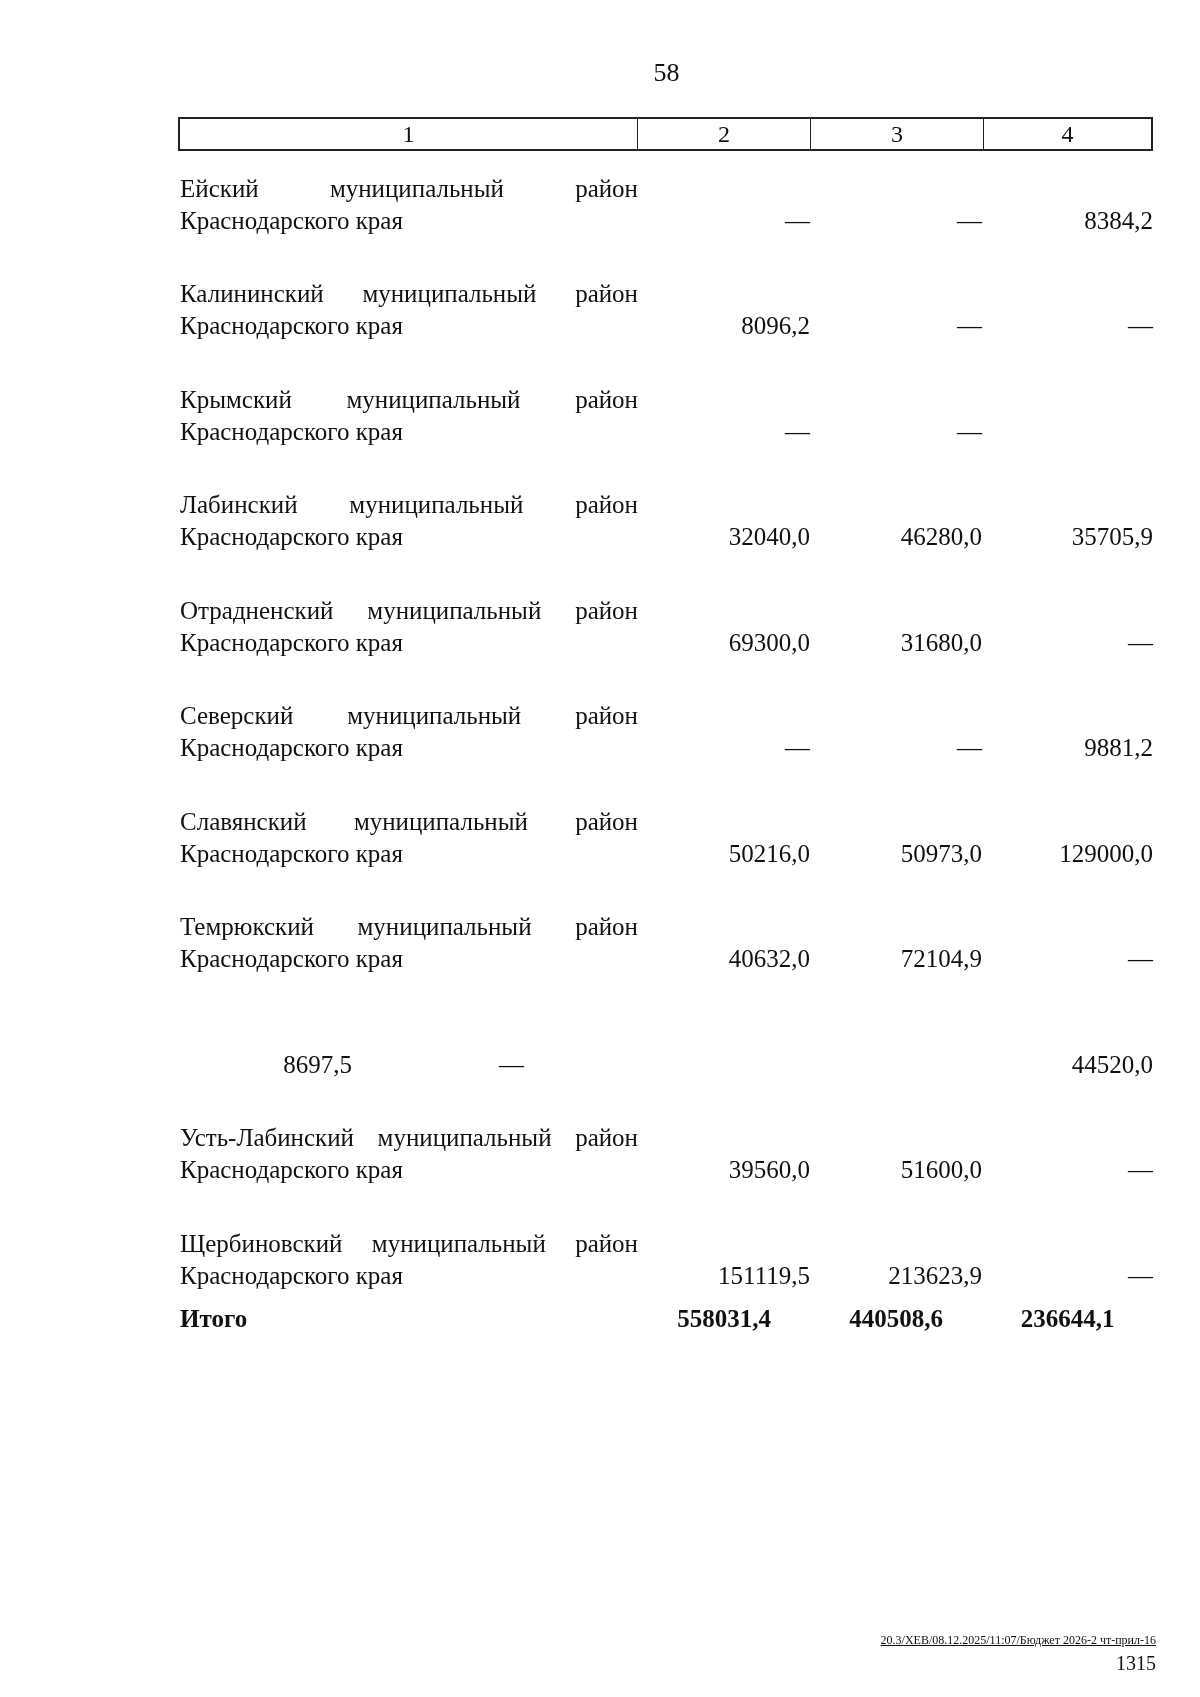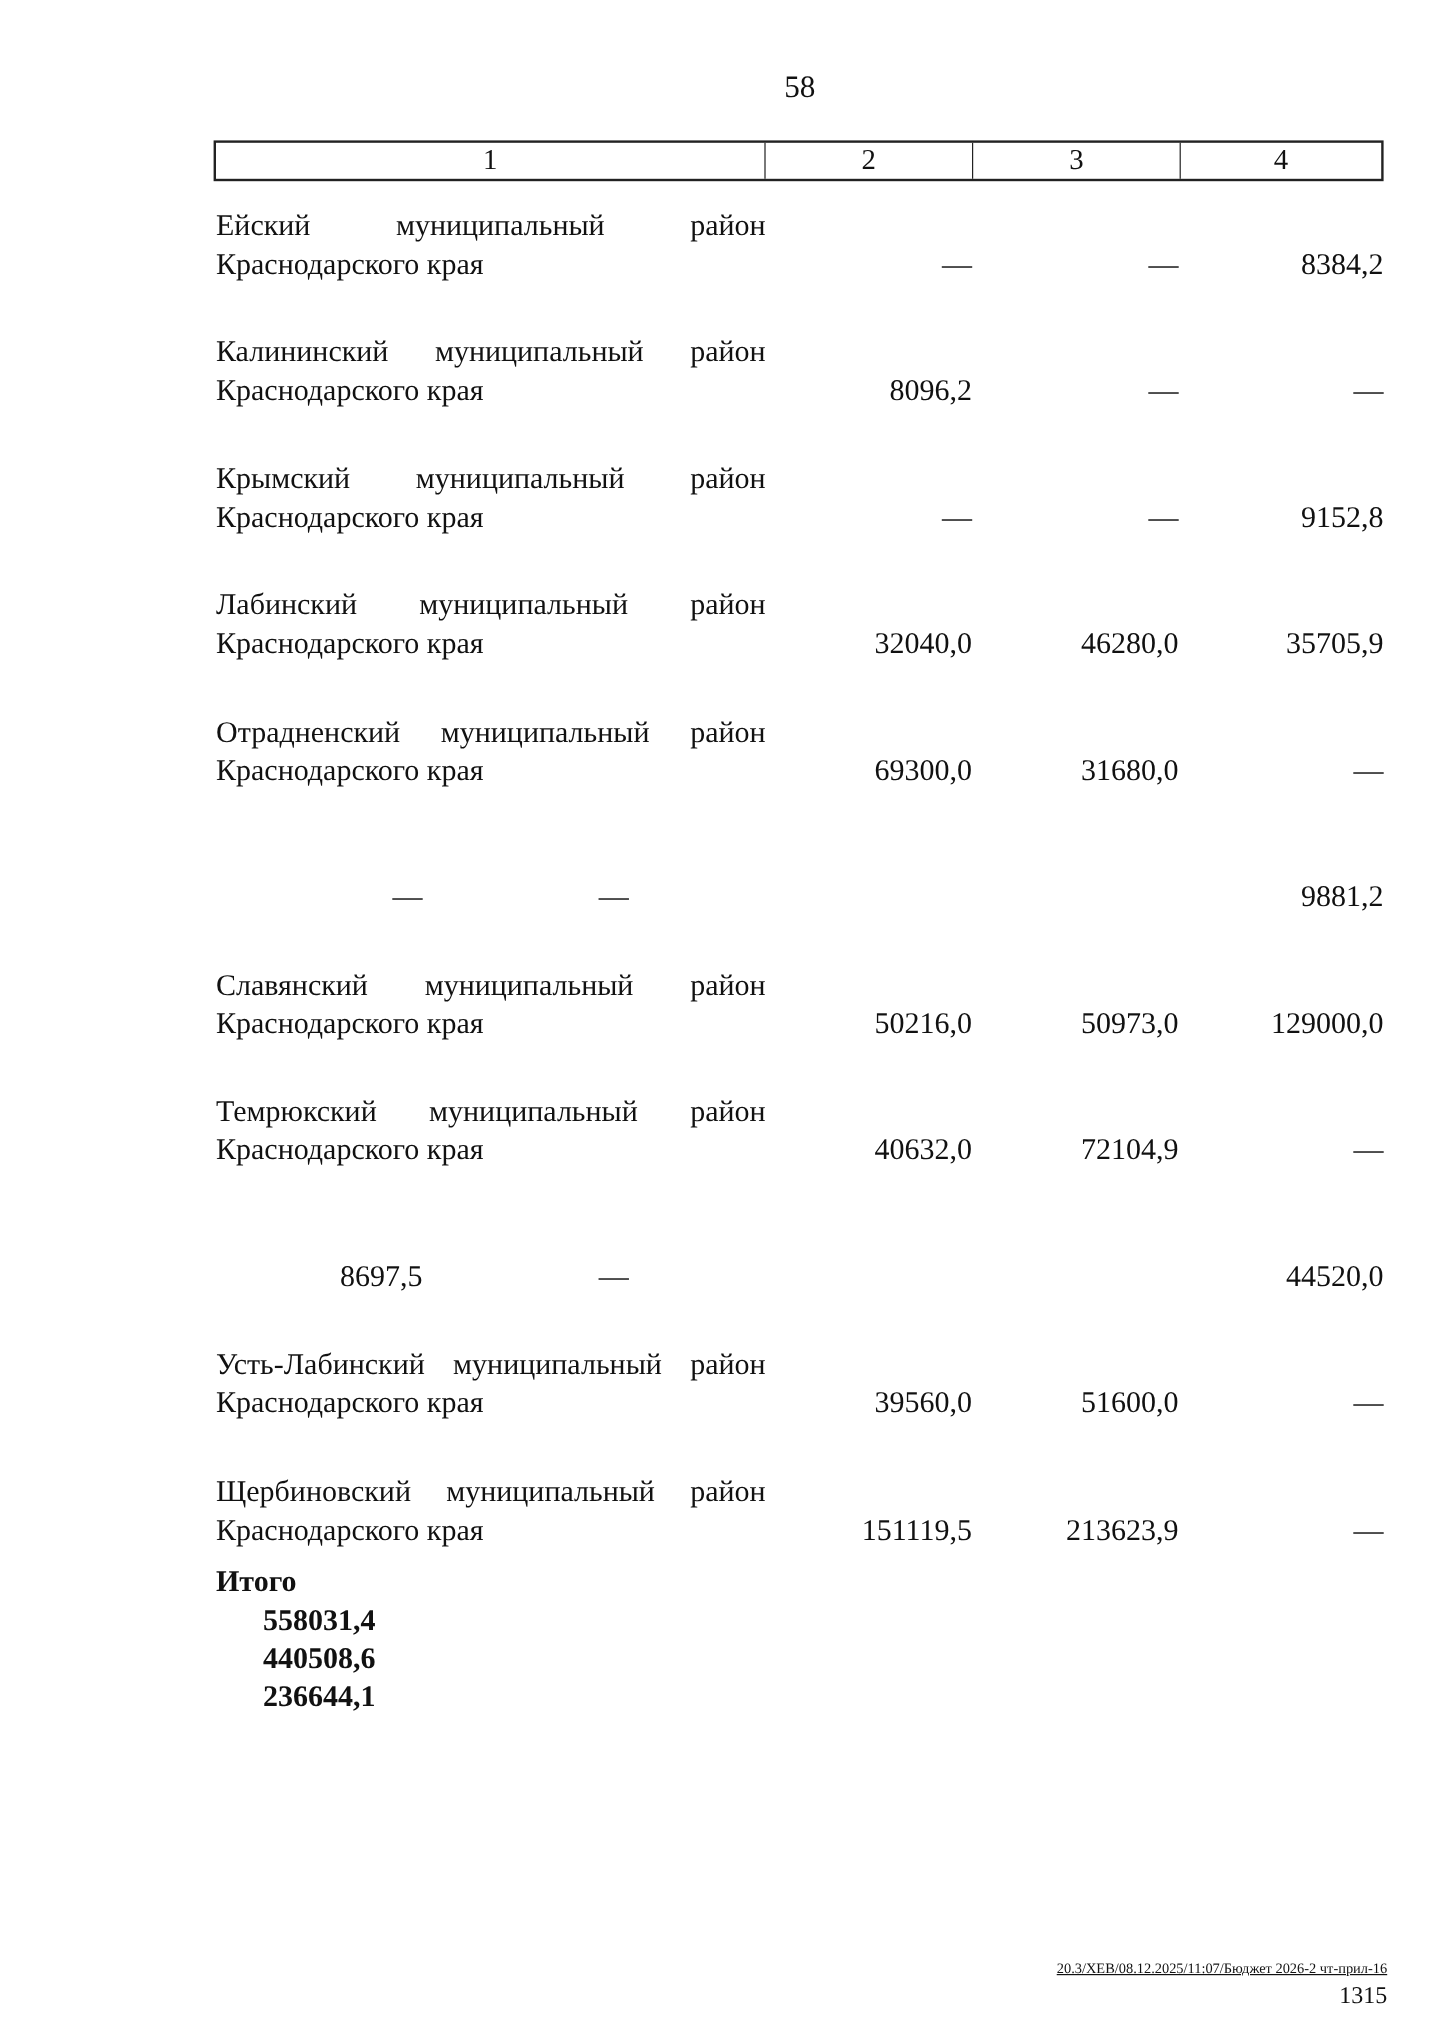--- a/index.html
+++ b/index.html
@@ -7,21 +7,21 @@
   .page-num { position:absolute; top:58px; left:0; width:1333px; text-align:center; font-size:26px; }
   .hdr { position:absolute; top:117px; left:178px; width:975px; height:34px; border:2px solid #222; display:flex; box-sizing:border-box; }
   .hdr div { font-size:24px; text-align:center; line-height:30px; border-right:1px solid #222; }
   .hdr div:last-child { border-right:none; }
   .c1 { width:457px; } .c2 { width:172px; } .c3 { width:172px; } .c4 { flex:1; }
   .rows { position:absolute; top:150px; left:180px; width:973px; }
   .row { display:flex; height:105.5px; align-items:center; }
   .name { width:458px; font-size:25px; line-height:32px; text-align:justify; text-align-last:auto; padding-top:4px; }
   .val { width:172px; text-align:right; font-size:25px; padding-top:36px; line-height:32px; }
   .val.last { flex:1; }
-  .total { display:flex; margin-top:-8px; font-weight:bold; font-size:25px;flex-direction:column; }
+  .total { display:flex; margin-top:-8px; font-weight:bold; font-size:25px; }
   .total .name { padding-top:0; }
   .total .val { padding-top:0;text-align:center; }
   .footer-meta { position:absolute; top:1633px; right:44px; font-size:12px;text-decoration:underline; }
   .footer-num { position:absolute; top:1652px; right:44px; font-size:20px; }
 </style>
 </head>
 <body>
 
 <div class="page-num">58</div>
 
@@ -42,35 +42,35 @@
   <div class="row">
       <div class="name">Калининский муниципальный район Краснодарского края</div>
       <div class="val">8096,2</div>
       <div class="val">—</div>
       <div class="val last">—</div>
     </div>
   <div class="row">
       <div class="name">Крымский муниципальный район Краснодарского края</div>
       <div class="val">—</div>
       <div class="val">—</div>
-      <div class="val last">9152,8</div>
     </div>
   <div class="row">
       <div class="name">Лабинский муниципальный район Краснодарского края</div>
       <div class="val">32040,0</div>
       <div class="val">46280,0</div>
       <div class="val last">35705,9</div>
     </div>
   <div class="row">
       <div class="name">Отрадненский муниципальный район Краснодарского края</div>
       <div class="val">69300,0</div>
       <div class="val">31680,0</div>
       <div class="val last">—</div>
     </div>
   <div class="row">
+      <div class="name">Северский муниципальный район Краснодарского края</div>
       <div class="val">—</div>
       <div class="val">—</div>
       <div class="val last">9881,2</div>
     </div>
   <div class="row">
       <div class="name">Славянский муниципальный район Краснодарского края</div>
       <div class="val">50216,0</div>
       <div class="val">50973,0</div>
       <div class="val last">129000,0</div>
     </div>

